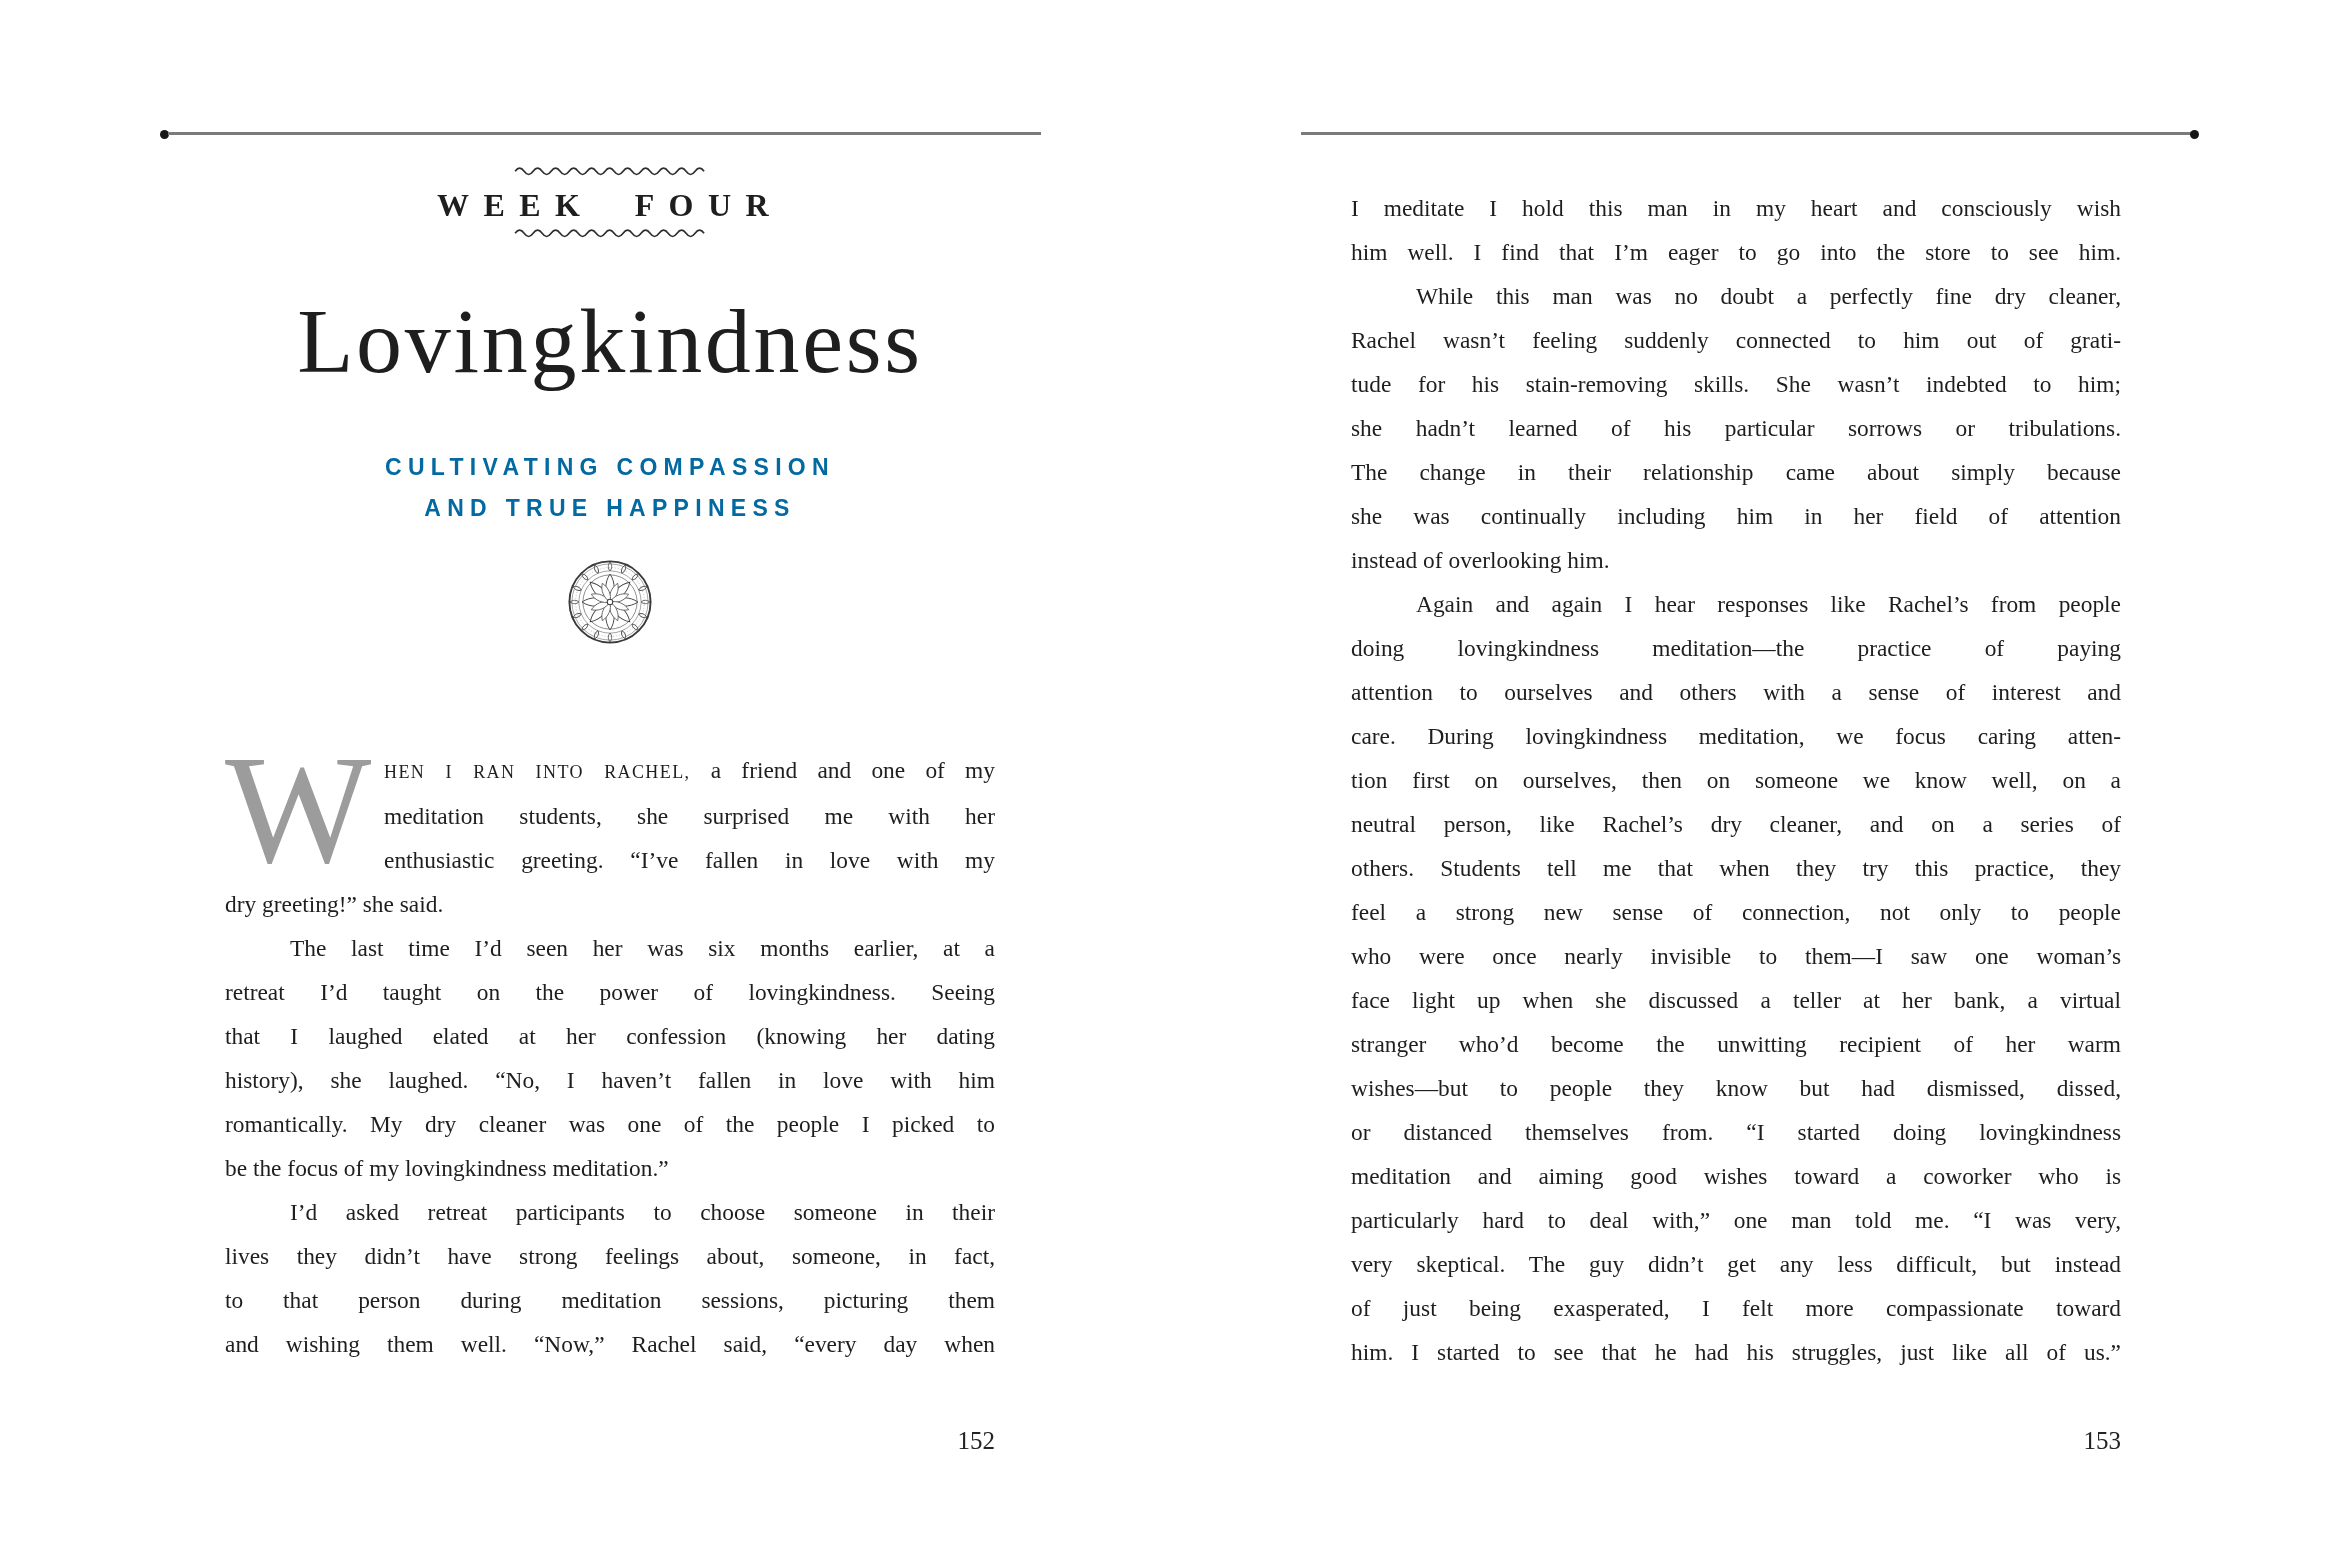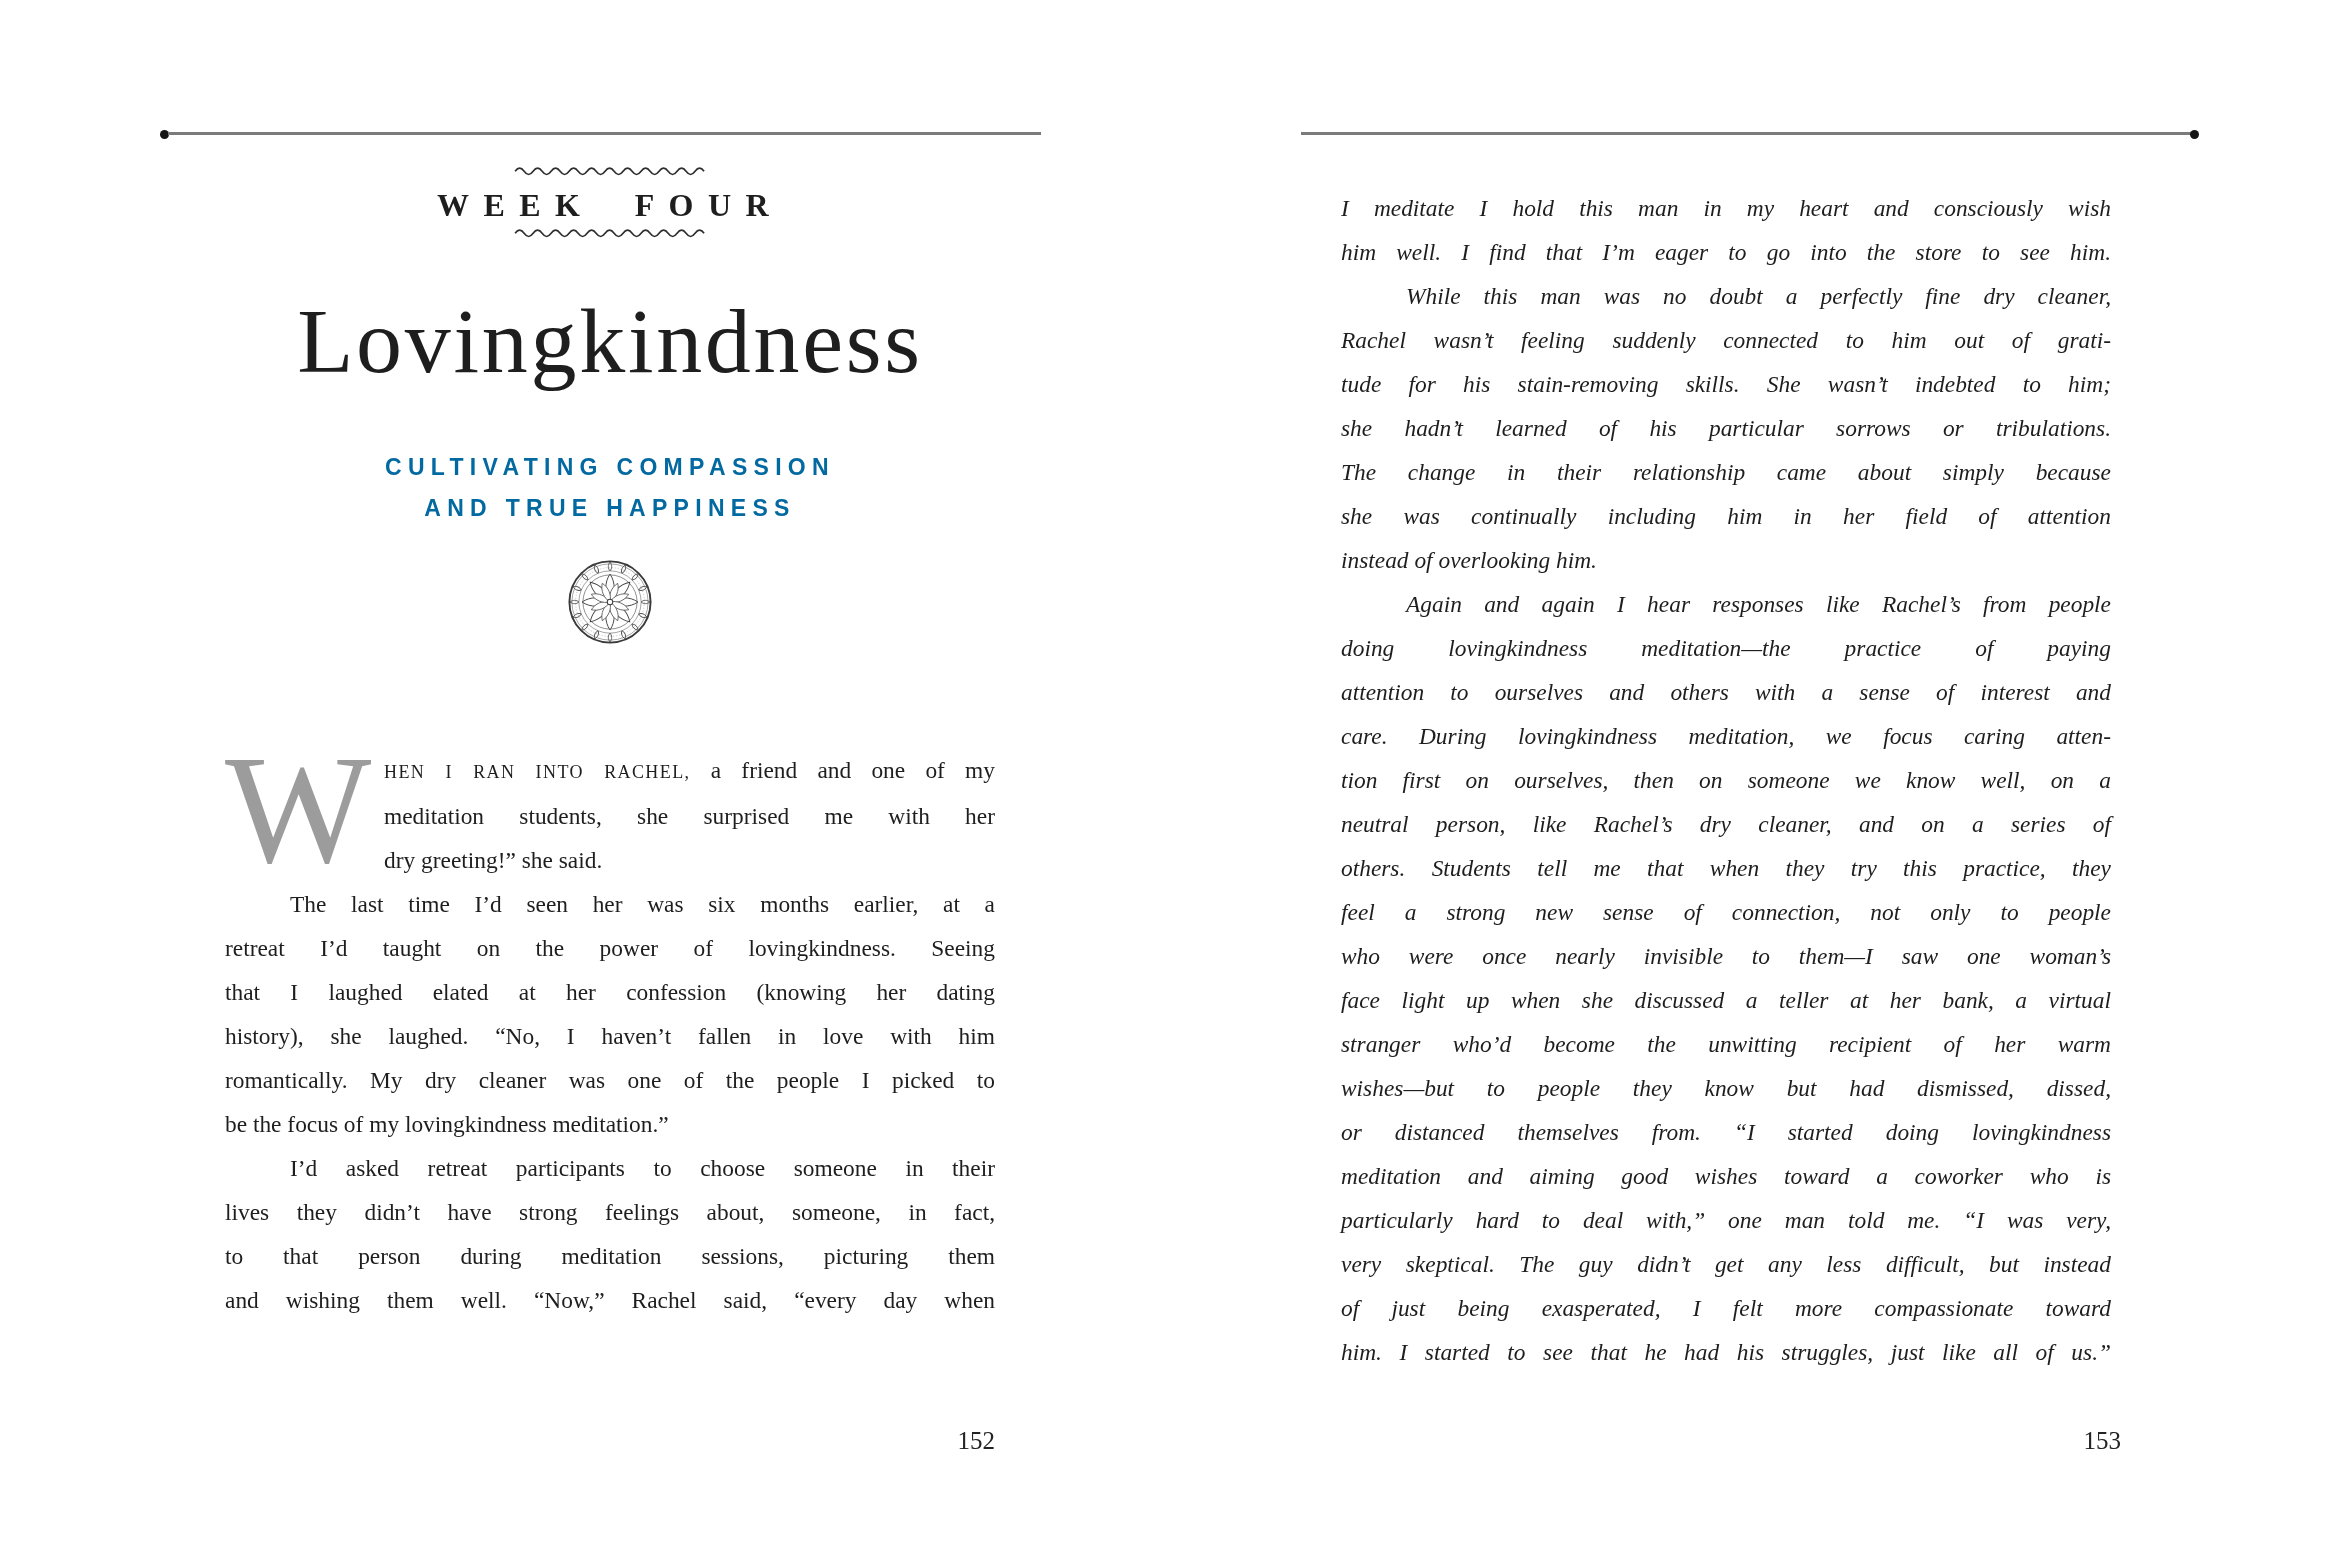--- a/index.html
+++ b/index.html
@@ -150,20 +150,21 @@
         </g>
         <circle cx="50" cy="50" r="3.2" fill="#ffffff" stroke="#3f3f3f" stroke-width="1.2"></circle>
       </svg>
     </div>
 
     <div class="body-col" id="left-body">
         <div class="para">
           <span class="dropcap">W</span>
           <div class="line"><span class="leadin">HEN I RAN INTO RACHEL, </span>a friend and one of my</div>
           <div class="line">meditation students, she surprised me with her</div>
+          <div class="line">enthusiastic greeting. “I’ve fallen in love with my</div>
           <div class="line flush">dry greeting!” she said.</div>
         </div>
         <div class="para">
           <div class="line indent">The last time I’d seen her was six months earlier, at a</div>
           <div class="line">retreat I’d taught on the power of lovingkindness. Seeing</div>
           <div class="line">that I laughed elated at her confession (knowing her dating</div>
           <div class="line">history), she laughed. “No, I haven’t fallen in love with him</div>
           <div class="line">romantically. My dry cleaner was one of the people I picked to</div>
           <div class="line flush">be the focus of my lovingkindness meditation.”</div>
         </div>
@@ -176,21 +177,21 @@
       </div>
 
     <div class="pagenum" id="left-pagenum">152</div>
   </div>
 
   <div class="page" id="right-page">
 
     <div class="rule" style="left:130px;top:132px;width:890px;"></div>
     <span class="rule-dot" style="left:1019px;top:130px;"></span>
 
-    <div class="body-col" id="right-body" style="left:170px;font-style:italic;">
+    <div class="body-col" id="right-body" style="left:180px;">
         <div class="para">
           <div class="line">I meditate I hold this man in my heart and consciously wish</div>
           <div class="line">him well. I find that I’m eager to go into the store to see him.</div>
         </div>
         <div class="para">
           <div class="line indent">While this man was no doubt a perfectly fine dry cleaner,</div>
           <div class="line">Rachel wasn’t feeling suddenly connected to him out of grati-</div>
           <div class="line">tude for his stain-removing skills. She wasn’t indebted to him;</div>
           <div class="line">she hadn’t learned of his particular sorrows or tribulations.</div>
           <div class="line">The change in their relationship came about simply because</div>

